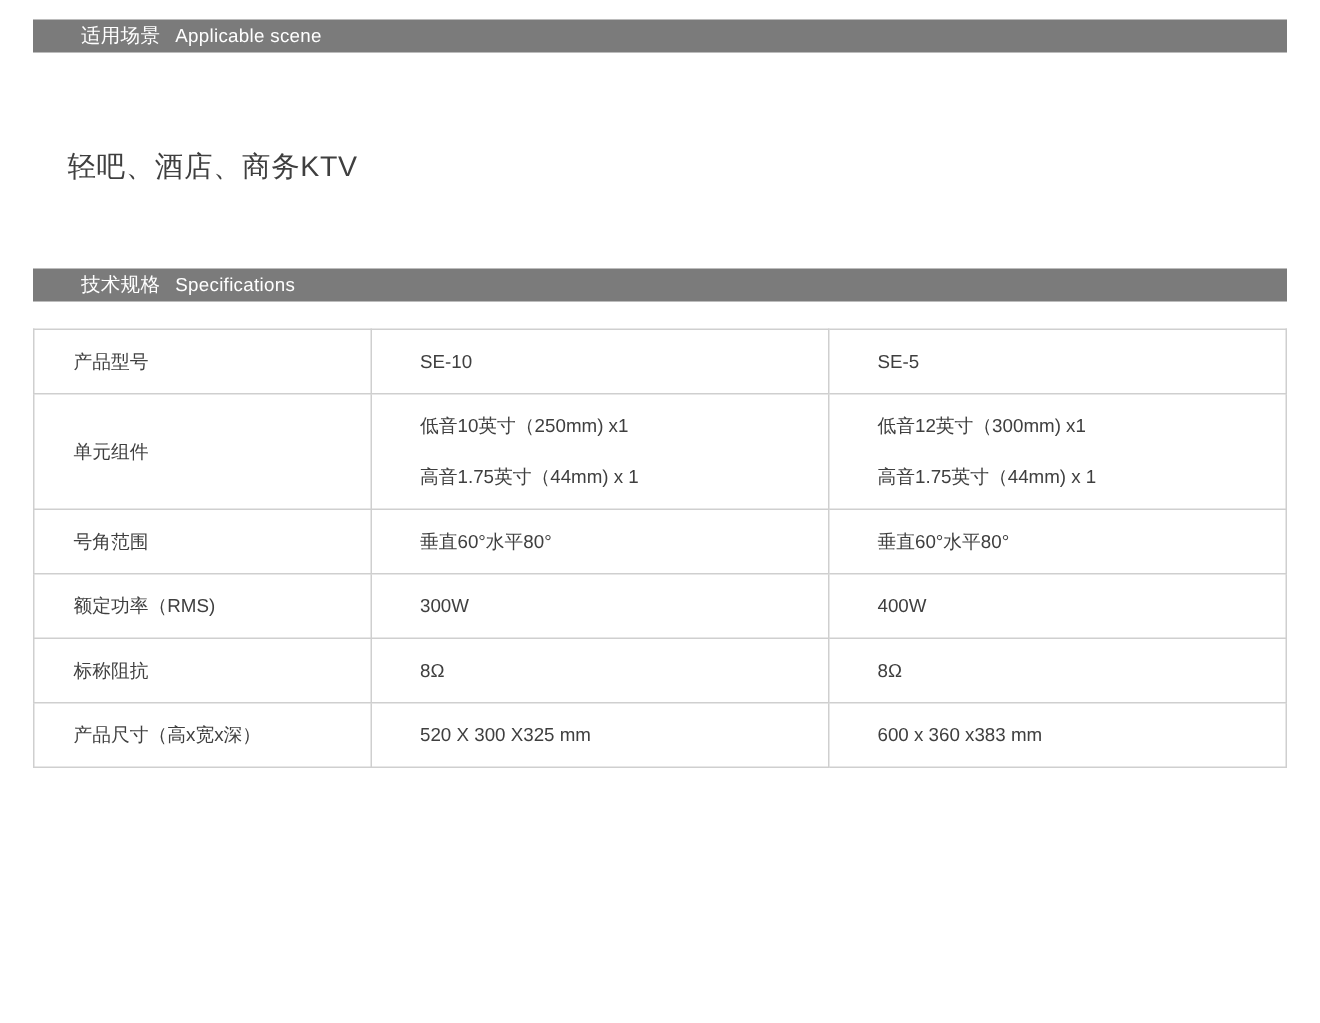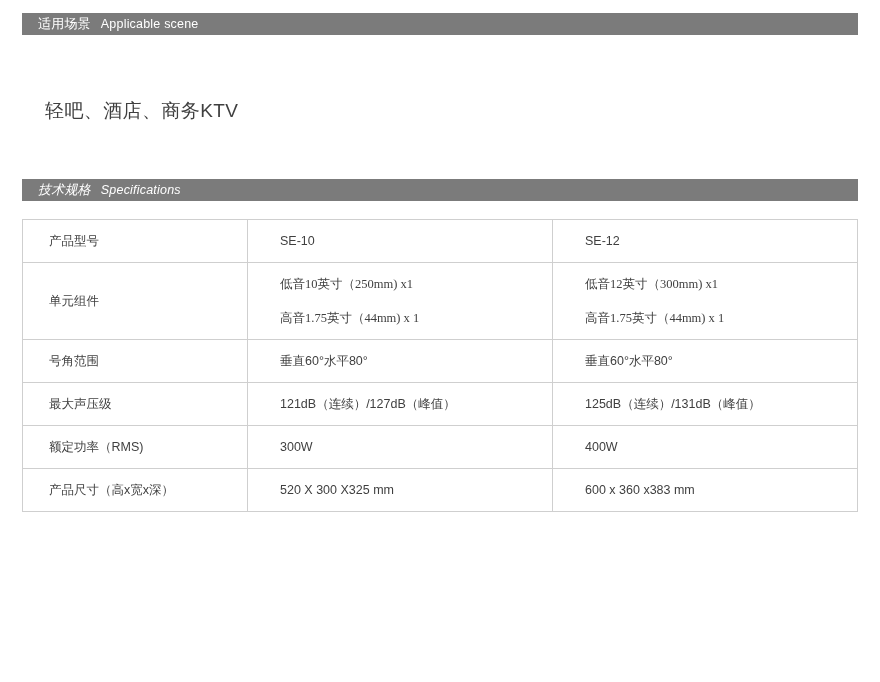--- a/index.html
+++ b/index.html
@@ -24,41 +24,40 @@
 
   
   .section-bar {
     position: absolute;
     height: 22px;
     background: #7b7b7b;
     color: #ffffff;
     display: flex;
     align-items: center;
     box-sizing: border-box;
-    padding-left: 16px;
+    padding-left: 32px;
     font-size: 13px;
     letter-spacing: 0.2px;
   }
   .section-bar .cn {
     margin-right: 10px;
   }
   .section-bar .en {
     font-size: 12.5px;
   }
 
   #scene-bar {
     left: 22px;
     top: 13px;
     width: 836px;
   }
   #spec-bar {
     left: 22px;
     top: 179px;
     width: 836px;
-    font-style: italic;
   }
 
   .scene-text {
     position: absolute;
     left: 45px;
     top: 98px;
     font-size: 19px;
     color: #3f3f3f;
     letter-spacing: 0.4px;
   }
@@ -83,21 +82,20 @@
   }
   .spec-table td.col-label {
     width: 225px;
     padding-left: 26px;
   }
   .spec-table td.col-val {
     width: 305px;
   }
   .spec-table tr.tall td {
     height: 70px;
-    font-family: Liberation Serif, serif;
   }
   .cell-line {
     display: block;
     line-height: 34px;
   }
   .cell-line + .cell-line {
     margin-top: 0;
   }
 </style>
 </head>
@@ -120,21 +118,21 @@
   <table class="spec-table">
     <tbody>
         <tr>
           <td class="col-label">
             <span class="cell-line">产品型号</span>
           </td>
           <td class="col-val">
             <span class="cell-line">SE-10</span>
           </td>
           <td class="col-val">
-            <span class="cell-line">SE-12</span>
+            <span class="cell-line">SE-5</span>
           </td>
         </tr>
         <tr class="tall">
           <td class="col-label">
             <span class="cell-line">单元组件</span>
           </td>
           <td class="col-val">
             <span class="cell-line">低音10英寸（250mm) x1</span>
             <span class="cell-line">高音1.75英寸（44mm) x 1</span>
           </td>
@@ -149,38 +147,38 @@
           </td>
           <td class="col-val">
             <span class="cell-line">垂直60°水平80°</span>
           </td>
           <td class="col-val">
             <span class="cell-line">垂直60°水平80°</span>
           </td>
         </tr>
         <tr>
           <td class="col-label">
-            <span class="cell-line">最大声压级</span>
-          </td>
-          <td class="col-val">
-            <span class="cell-line">121dB（连续）/127dB（峰值）</span>
-          </td>
-          <td class="col-val">
-            <span class="cell-line">125dB（连续）/131dB（峰值）</span>
-          </td>
-        </tr>
-        <tr>
-          <td class="col-label">
             <span class="cell-line">额定功率（RMS)</span>
           </td>
           <td class="col-val">
             <span class="cell-line">300W</span>
           </td>
           <td class="col-val">
             <span class="cell-line">400W</span>
+          </td>
+        </tr>
+        <tr>
+          <td class="col-label">
+            <span class="cell-line">标称阻抗</span>
+          </td>
+          <td class="col-val">
+            <span class="cell-line">8Ω</span>
+          </td>
+          <td class="col-val">
+            <span class="cell-line">8Ω</span>
           </td>
         </tr>
         <tr>
           <td class="col-label">
             <span class="cell-line">产品尺寸（高x宽x深）</span>
           </td>
           <td class="col-val">
             <span class="cell-line">520 X 300 X325 mm</span>
           </td>
           <td class="col-val">

